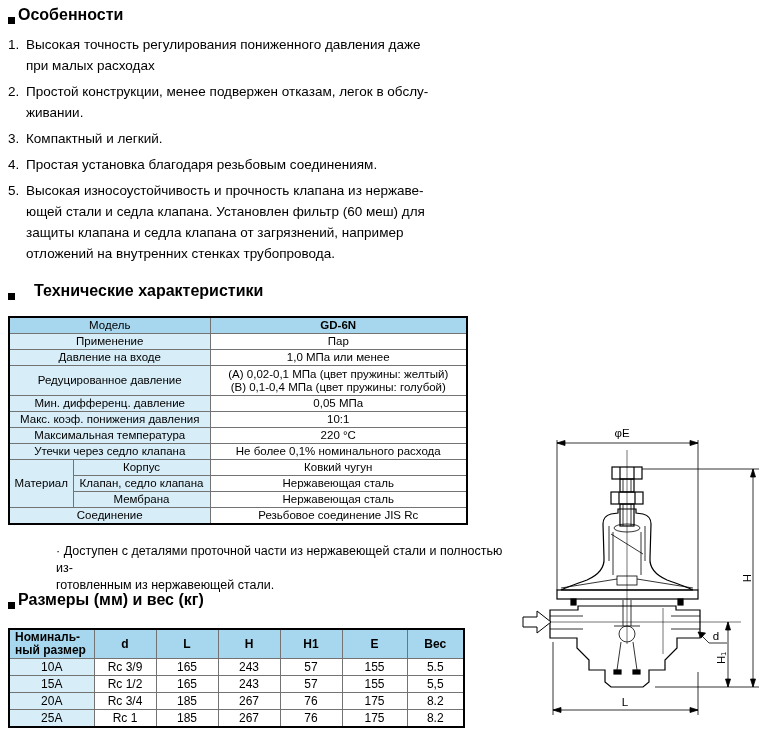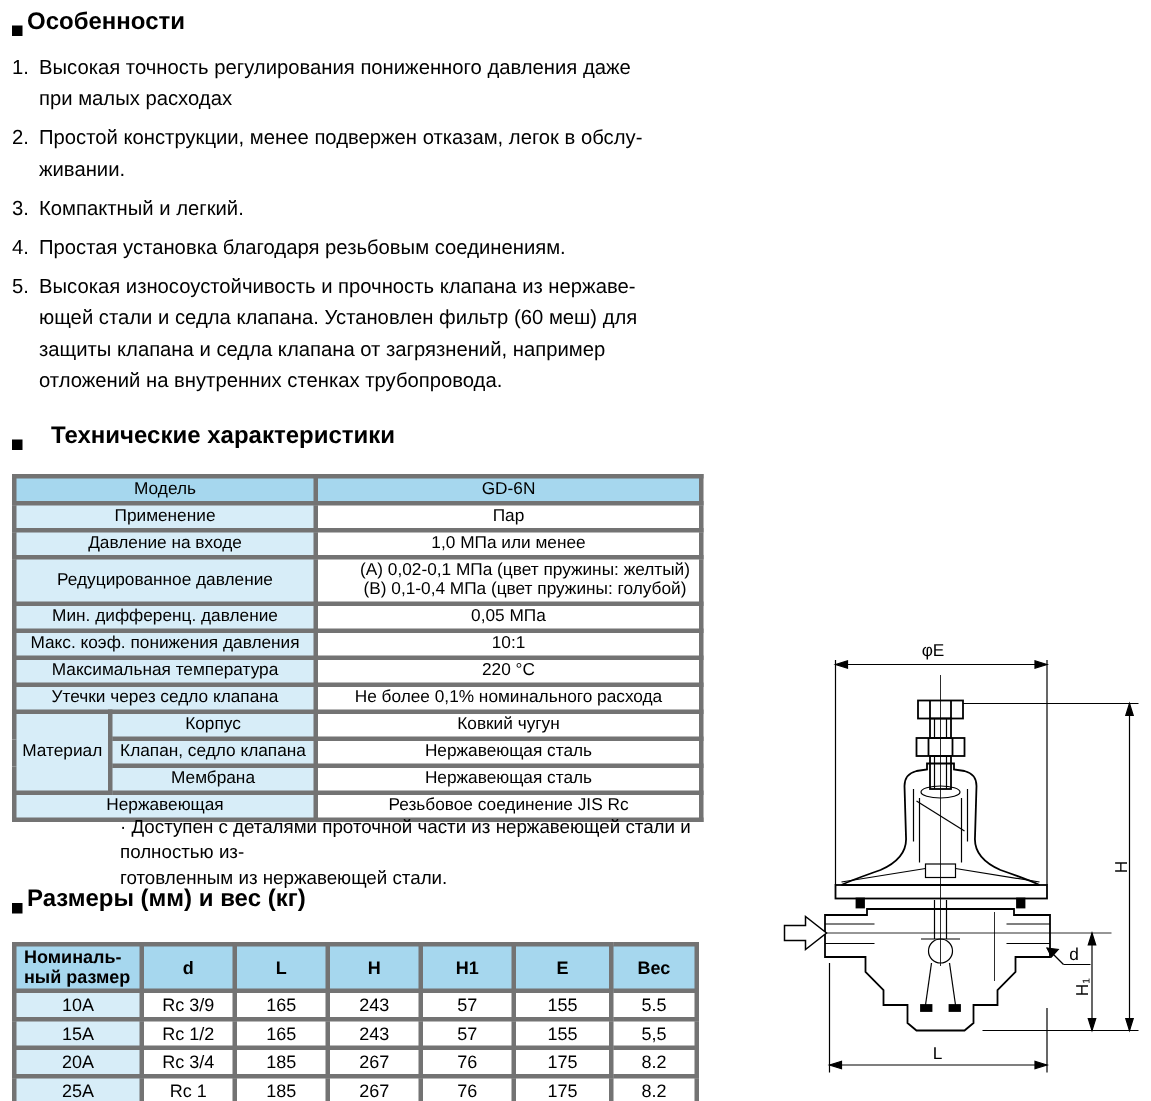--- a/index.html
+++ b/index.html
@@ -2,37 +2,37 @@
 <html><head>
 <meta charset="utf-8">
 <style>
   * { margin:0; padding:0; box-sizing:border-box; }
   html,body { width:767px; height:734px; }
   body {
     position:relative; background:#ffffff; color:#000;
     font-family:"Liberation Sans", sans-serif; overflow:hidden;
   }
   .abs { position:absolute; }
-  .pre { white-space:pre-line;padding-left:24px; }
+  .pre { white-space:pre-line; }
 
   .section-title { display:flex; align-items:flex-end; font-weight:bold; font-size:16px; }
   .bullet-square { width:7px; height:7px; background:#000; display:inline-block; margin-right:3px; margin-top:2px; flex:none; }
 
   
   .features { left:8px; top:34px; width:462px; }
   .feature-item { display:flex; font-size:13.5px; line-height:21px; margin-bottom:5px; }
   .feature-num { width:18px; flex:none; }
   .feature-text { white-space:pre-line; }
 
   
   table { border-collapse:collapse; border:2px solid #000; table-layout:fixed; }
-  td, th { border:3px solid #737373; text-align:center; vertical-align:middle; padding:1px 2px; }
+  td, th { border:1px solid #737373; text-align:center; vertical-align:middle; padding:1px 2px; }
   .hdr { background:#a6d7ee; }
   .lbl { background:#d7edf8; }
-  .bold { font-weight:normal; }
+  .bold { font-weight:bold; }
 
   
   .spec-table { left:8px; top:316px; width:458px; }
   .spec-table td { font-size:11.5px; line-height:13px; height:16px; }
   .spec-table tr.tall td { height:30px; }
 
   
   .note { left:8px; top:543px; width:462px; font-size:12.5px; line-height:17px;margin-left:48px; }
 
   
@@ -139,21 +139,21 @@
   </tr>
   <tr>
     <td class="lbl">Клапан, седло клапана</td>
     <td>Нержавеющая сталь</td>
   </tr>
   <tr>
     <td class="lbl">Мембрана</td>
     <td>Нержавеющая сталь</td>
   </tr>
   <tr>
-    <td colspan="2" class="lbl">Нержавеющая</td>
+    <td colspan="2" class="lbl">Соединение</td>
     <td>Резьбовое соединение JIS Rc</td>
   </tr>
 </tbody>
   </table>
 
 <div class="abs note pre">· Доступен с деталями проточной части из нержавеющей стали и полностью из-
 готовленным из нержавеющей стали.</div>
 
 <div class="abs section-title dim-title">
   <span class="bullet-square"></span>

